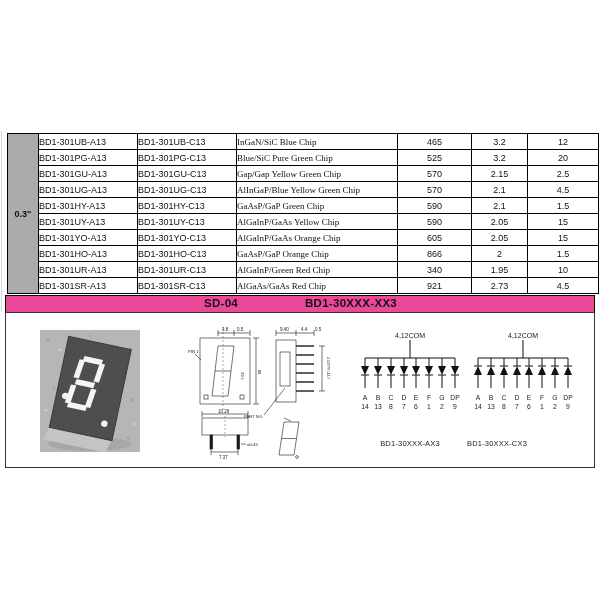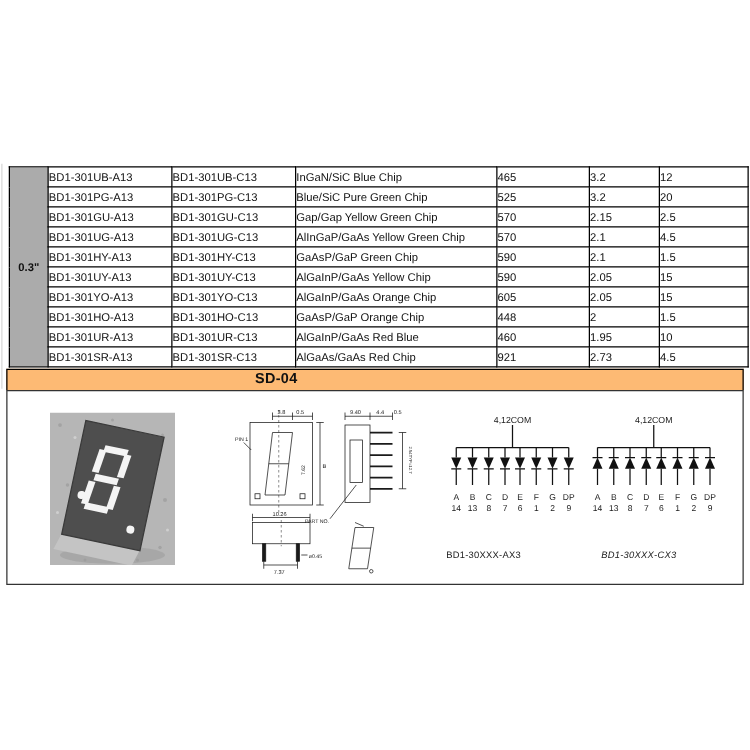--- a/index.html
+++ b/index.html
@@ -3,36 +3,36 @@
 <meta charset="utf-8">
 <style>
   html,body{margin:0;padding:0;background:#fff;}
   .page{position:relative;width:600px;height:600px;background:#ffffff;overflow:hidden;
         font-family:"Liberation Sans",sans-serif;color:#111;}
   
   table.spec{position:absolute;left:7px;top:133px;width:586px;border-collapse:collapse;table-layout:fixed;}
   table.spec td{border:1px solid #000;font-size:9px;height:15px;padding:0;white-space:nowrap;overflow:hidden;vertical-align:middle;}
   td.size{background:#ababab;font-weight:bold;text-align:center;font-size:10px;}
   td.pn{padding-left:10px;}
-  td.chip{padding-left:16px;}
-  td.num{text-align:left;}
+  td.chip{padding-left:16px;font-family:Liberation Serif, serif;}
+  td.num{text-align:center;}
   
-  .secthdr{position:absolute;left:5px;top:295px;width:588px;height:16px;background:#fdba74;
+  .secthdr{position:absolute;left:5px;top:295px;width:588px;height:16px;background:#ec4899;
            border:1px solid #000;text-decoration:underline;}
   .secthdr span{position:absolute;top:1px;font-size:11.5px;font-weight:bold;letter-spacing:.3px;}
   .secthdr .model{left:155px;width:120px;text-align:center;}
   .secthdr .part{left:270px;width:150px;text-align:center;}
   
   .panel{position:absolute;left:5px;top:312px;width:588px;height:154px;border:1px solid #333;background:#fff;}
   .photo{position:absolute;left:40px;top:330px;}
   .dims{position:absolute;left:188px;top:322px;}
   .circ1{position:absolute;left:357px;top:330px;}
   .circ2{position:absolute;left:470px;top:330px;}
-  .circap{position:absolute;top:439px;width:106px;text-align:left;font-size:7.5px;color:#222;letter-spacing:.2px;}
-  .cap1{left:357px;} .cap2{left:481px;font-style:italic;}
+  .circap{position:absolute;top:439px;width:106px;text-align:center;font-size:7.5px;color:#222;letter-spacing:.2px;}
+  .cap1{left:357px;} .cap2{left:444px;}
   .edgeline{position:absolute;left:1px;top:131px;width:1px;height:180px;background:#d8d8d8;}
   svg text{font-family:"Liberation Sans",sans-serif;fill:#1a1a1a;}
 </style>
 </head>
 <body>
 
 <div class="page">
   <div class="edgeline"></div>
 
   <table class="spec">
@@ -58,21 +58,21 @@
       <td class="pn">BD1-301GU-A13</td>
       <td class="pn">BD1-301GU-C13</td>
       <td class="chip">Gap/Gap Yellow Green  Chip</td>
       <td class="num">570</td>
       <td class="num">2.15</td>
       <td class="num">2.5</td>
     </tr>
     <tr>
       <td class="pn">BD1-301UG-A13</td>
       <td class="pn">BD1-301UG-C13</td>
-      <td class="chip">AlInGaP/GaAs Yellow Green Chip</td>
+      <td class="chip">AlInGaP/Blue Yellow Green Chip</td>
       <td class="num">570</td>
       <td class="num">2.1</td>
       <td class="num">4.5</td>
     </tr>
     <tr>
       <td class="pn">BD1-301HY-A13</td>
       <td class="pn">BD1-301HY-C13</td>
       <td class="chip">GaAsP/GaP Green  Chip</td>
       <td class="num">590</td>
       <td class="num">2.1</td>
@@ -91,45 +91,46 @@
       <td class="pn">BD1-301YO-C13</td>
       <td class="chip">AlGaInP/GaAs Orange  Chip</td>
       <td class="num">605</td>
       <td class="num">2.05</td>
       <td class="num">15</td>
     </tr>
     <tr>
       <td class="pn">BD1-301HO-A13</td>
       <td class="pn">BD1-301HO-C13</td>
       <td class="chip">GaAsP/GaP Orange  Chip</td>
-      <td class="num">448</td>
+      <td class="num">866</td>
       <td class="num">2</td>
       <td class="num">1.5</td>
     </tr>
     <tr>
       <td class="pn">BD1-301UR-A13</td>
       <td class="pn">BD1-301UR-C13</td>
-      <td class="chip">AlGaInP/GaAs Red  Blue</td>
-      <td class="num">460</td>
+      <td class="chip">AlGaInP/Green Red  Chip</td>
+      <td class="num">340</td>
       <td class="num">1.95</td>
       <td class="num">10</td>
     </tr>
     <tr>
       <td class="pn">BD1-301SR-A13</td>
       <td class="pn">BD1-301SR-C13</td>
       <td class="chip">AlGaAs/GaAs Red Chip</td>
       <td class="num">921</td>
       <td class="num">2.73</td>
       <td class="num">4.5</td>
     </tr>
   </tbody>
     </table>
 
   <div class="secthdr">
     <span class="model">SD-04</span>
+    <span class="part">BD1-30XXX-XX3</span>
   </div>
 
   <div class="panel"></div>
 
   <svg class="photo" width="100" height="122" viewBox="0 0 100 122">
     <rect x="0" y="0" width="100" height="122" fill="#b6b6b6"></rect>
     <g fill="#a3a3a3">
       <circle cx="8" cy="10" r="1.5"></circle>
         <circle cx="90" cy="18" r="1.2"></circle>
         <circle cx="14" cy="58" r="1.4"></circle>

